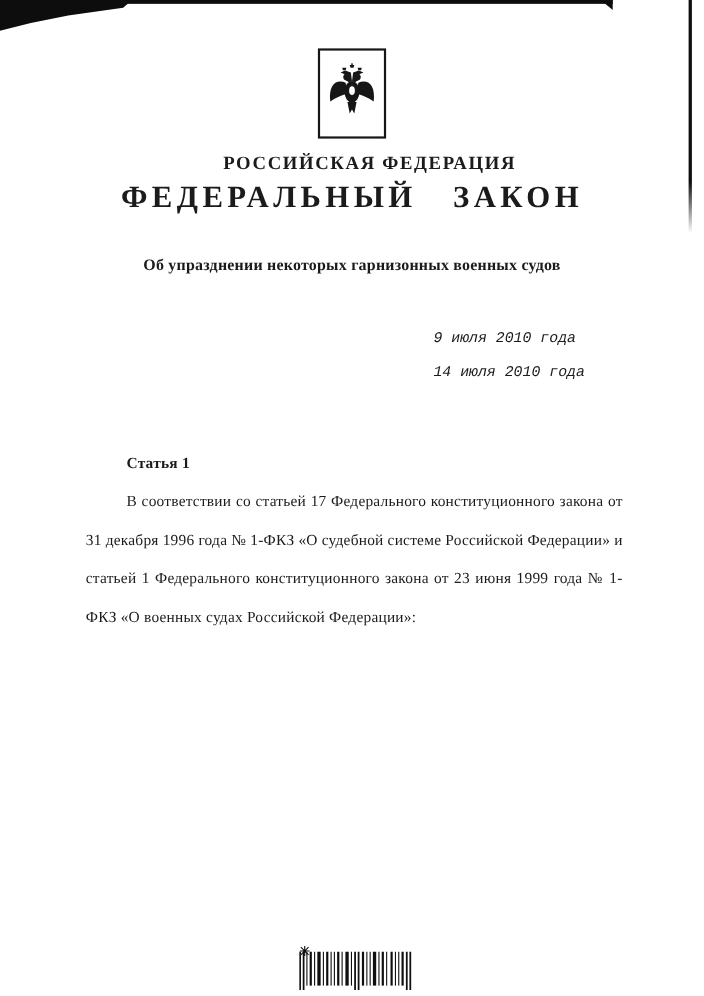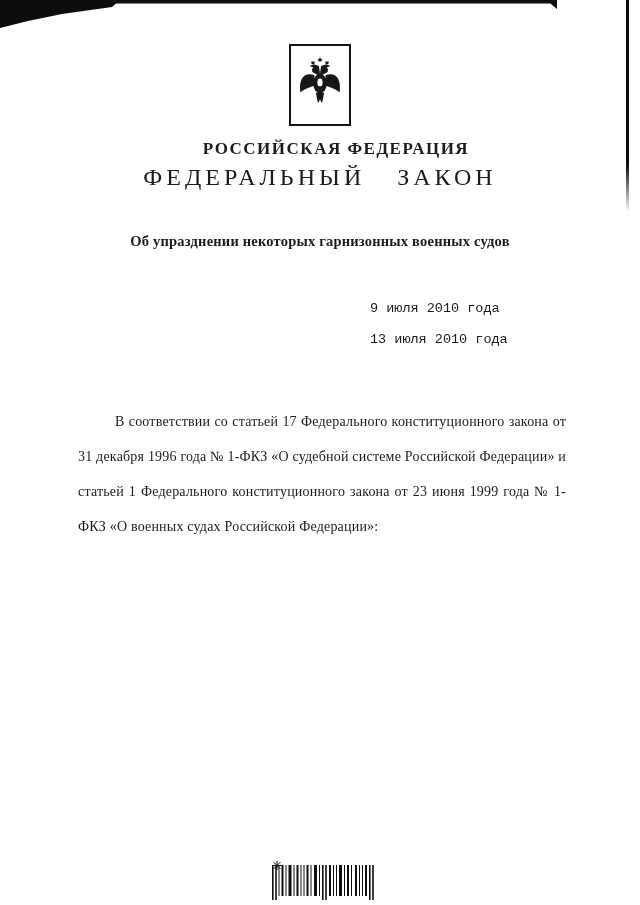--- a/index.html
+++ b/index.html
@@ -23,34 +23,34 @@
     width:62px;height:82px;border:2px solid #161616;box-sizing:border-box;
     display:flex;align-items:center;justify-content:center;background:#fff;
   }
   
   .h-country{
     position:absolute;top:139px;left:16px;width:100%;text-align:center;
     font-size:17px;font-weight:bold;letter-spacing:1.5px;
   }
   .h-doctype{
     position:absolute;top:164px;left:0;width:100%;text-align:center;
-    font-size:24px;font-weight:normal;letter-spacing:4px;word-spacing:22px;
+    font-size:28px;font-weight:bold;letter-spacing:4px;word-spacing:22px;
   }
   .h-title{
     position:absolute;top:233px;left:0;width:100%;text-align:center;
     font-size:14.5px;font-weight:bold;letter-spacing:.2px;
   }
   
   .adoption{
     position:absolute;left:78px;top:301px;width:490px;
     font-family:"Liberation Mono","DejaVu Sans Mono",monospace;
     font-size:13.5px;
   }
   .adoption-row{position:relative;height:31px;white-space:nowrap;}
-  .adoption-date{position:absolute;left:292px;top:0;}
+  .adoption-date{position:absolute;left:316px;top:0;font-style:italic;}
   
   .content{
     position:absolute;left:78px;top:404px;width:488px;
     font-size:14px;letter-spacing:.2px;
   }
   .article-heading{
     font-weight:bold;margin:0 0 8px 0;text-indent:37px;font-size:14px;
   }
   .content p{
     margin:0;text-indent:37px;text-align:justify;line-height:35px;
@@ -98,25 +98,26 @@
 
 <div class="h-country">РОССИЙСКАЯ ФЕДЕРАЦИЯ</div>
 <div class="h-doctype">ФЕДЕРАЛЬНЫЙ ЗАКОН</div>
 <div class="h-title">Об упразднении некоторых гарнизонных военных судов</div>
 
 <div class="adoption">
   <div class="adoption-row">
     <span class="adoption-date">9 июля 2010 года</span>
   </div>
   <div class="adoption-row">
-    <span class="adoption-date">13 июля 2010 года</span>
+    <span class="adoption-date">14 июля 2010 года</span>
   </div>
 </div>
 
 <div class="content">
+  <p class="article-heading">Статья 1</p>
   <p>В соответствии со статьей 17 Федерального конституционного закона от 31 декабря 1996 года № 1-ФКЗ «О судебной системе Российской Федерации» и статьей 1 Федерального конституционного закона от 23 июня 1999 года № 1-ФКЗ «О военных судах Российской Федерации»:</p>
 </div>
 
 <div class="barcode-wrap">
   <span class="barcode-mark">
     <svg width="10" height="9" viewBox="0 0 10 9" aria-hidden="true">
       <path d="M5 0 L5 9 M0.5 4.5 L9.5 4.5 M1.5 1 L8.5 8 M8.5 1 L1.5 8" stroke="#101010" stroke-width="1" fill="none"></path>
     </svg>
   </span>
   <svg width="104" height="35" viewBox="0 0 104 35" aria-hidden="true">

